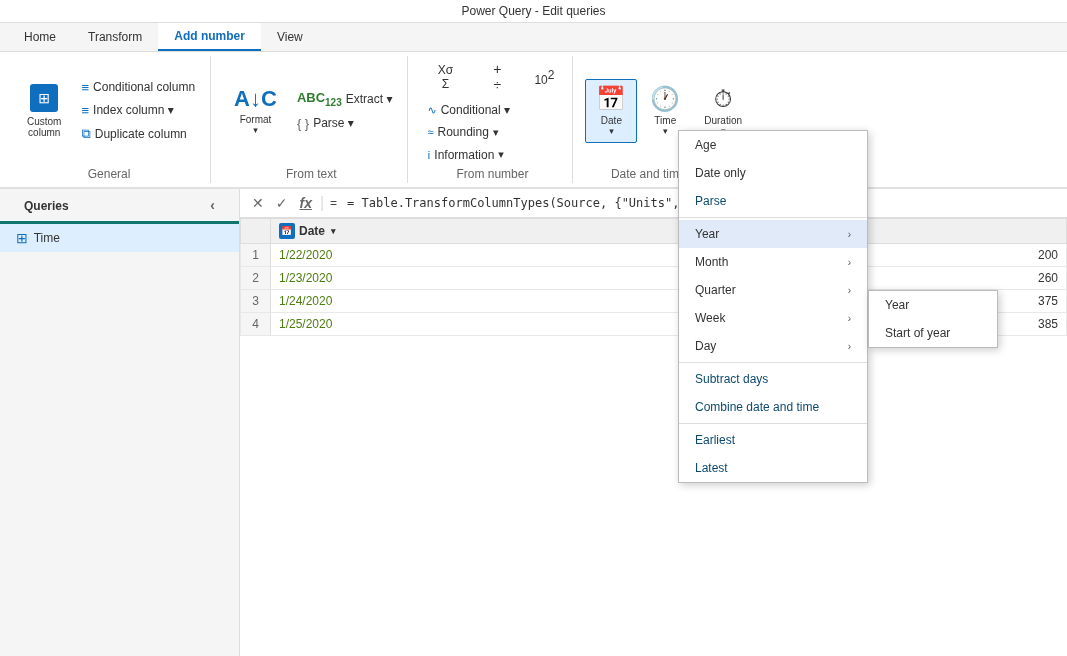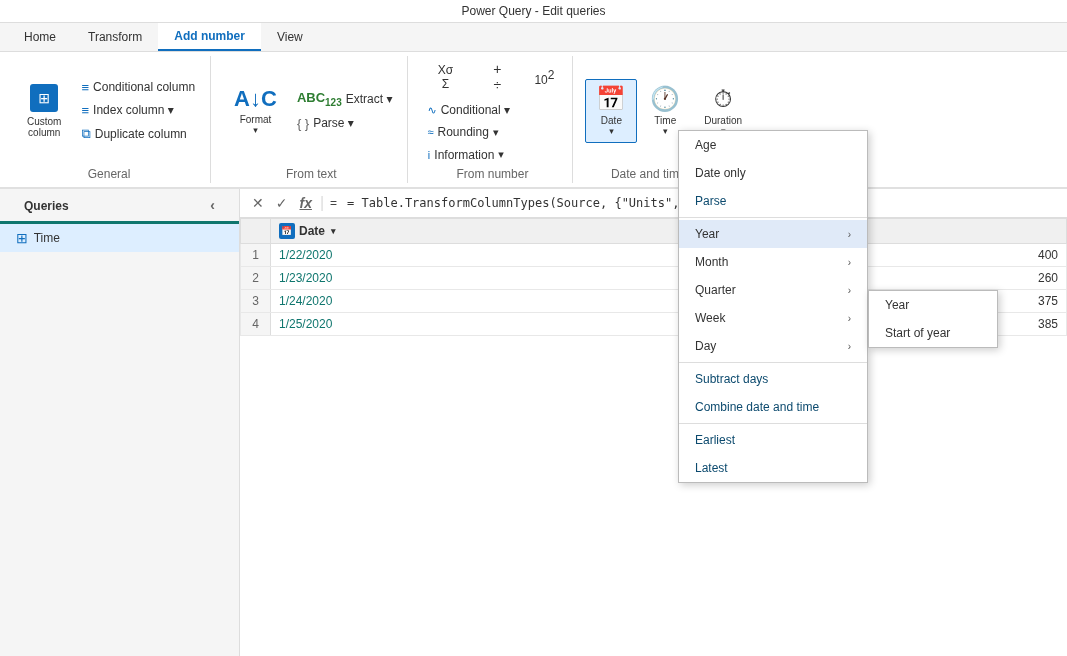--- a/index.html
+++ b/index.html
@@ -228,21 +228,21 @@
     }
 
     td.row-num {
       background: #f5f5f5;
       color: #666;
       text-align: center;
       width: 30px;
       border-right: 1px solid #ddd;
     }
 
-    td.date-cell { color: #0f766e; }
+    td.date-cell { color: #4d7c0f; }
     td.num-cell { text-align: right; }
 
     .th-container {
       display: flex;
       align-items: center;
       gap: 4px;
     }
 
     .th-icon {
       width: 16px;
@@ -483,21 +483,21 @@
                 <span>Units</span>
                 <span class="dropdown-arrow">▾</span>
               </div>
             </th>
           </tr>
         </thead>
         <tbody>
           <tr>
             <td class="row-num">1</td>
             <td class="date-cell">1/22/2020</td>
-            <td class="num-cell">400</td>
+            <td class="num-cell">200</td>
           </tr>
           <tr>
             <td class="row-num">2</td>
             <td class="date-cell">1/23/2020</td>
             <td class="num-cell">260</td>
           </tr>
           <tr>
             <td class="row-num">3</td>
             <td class="date-cell">1/24/2020</td>
             <td class="num-cell">375</td>

